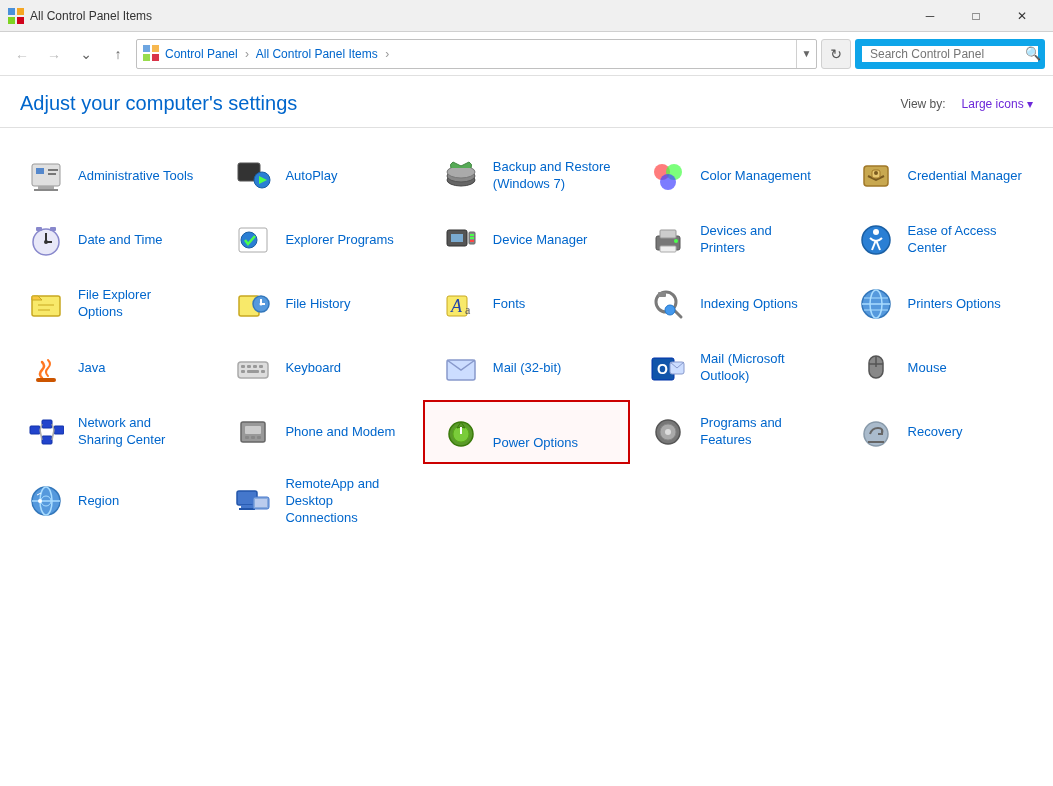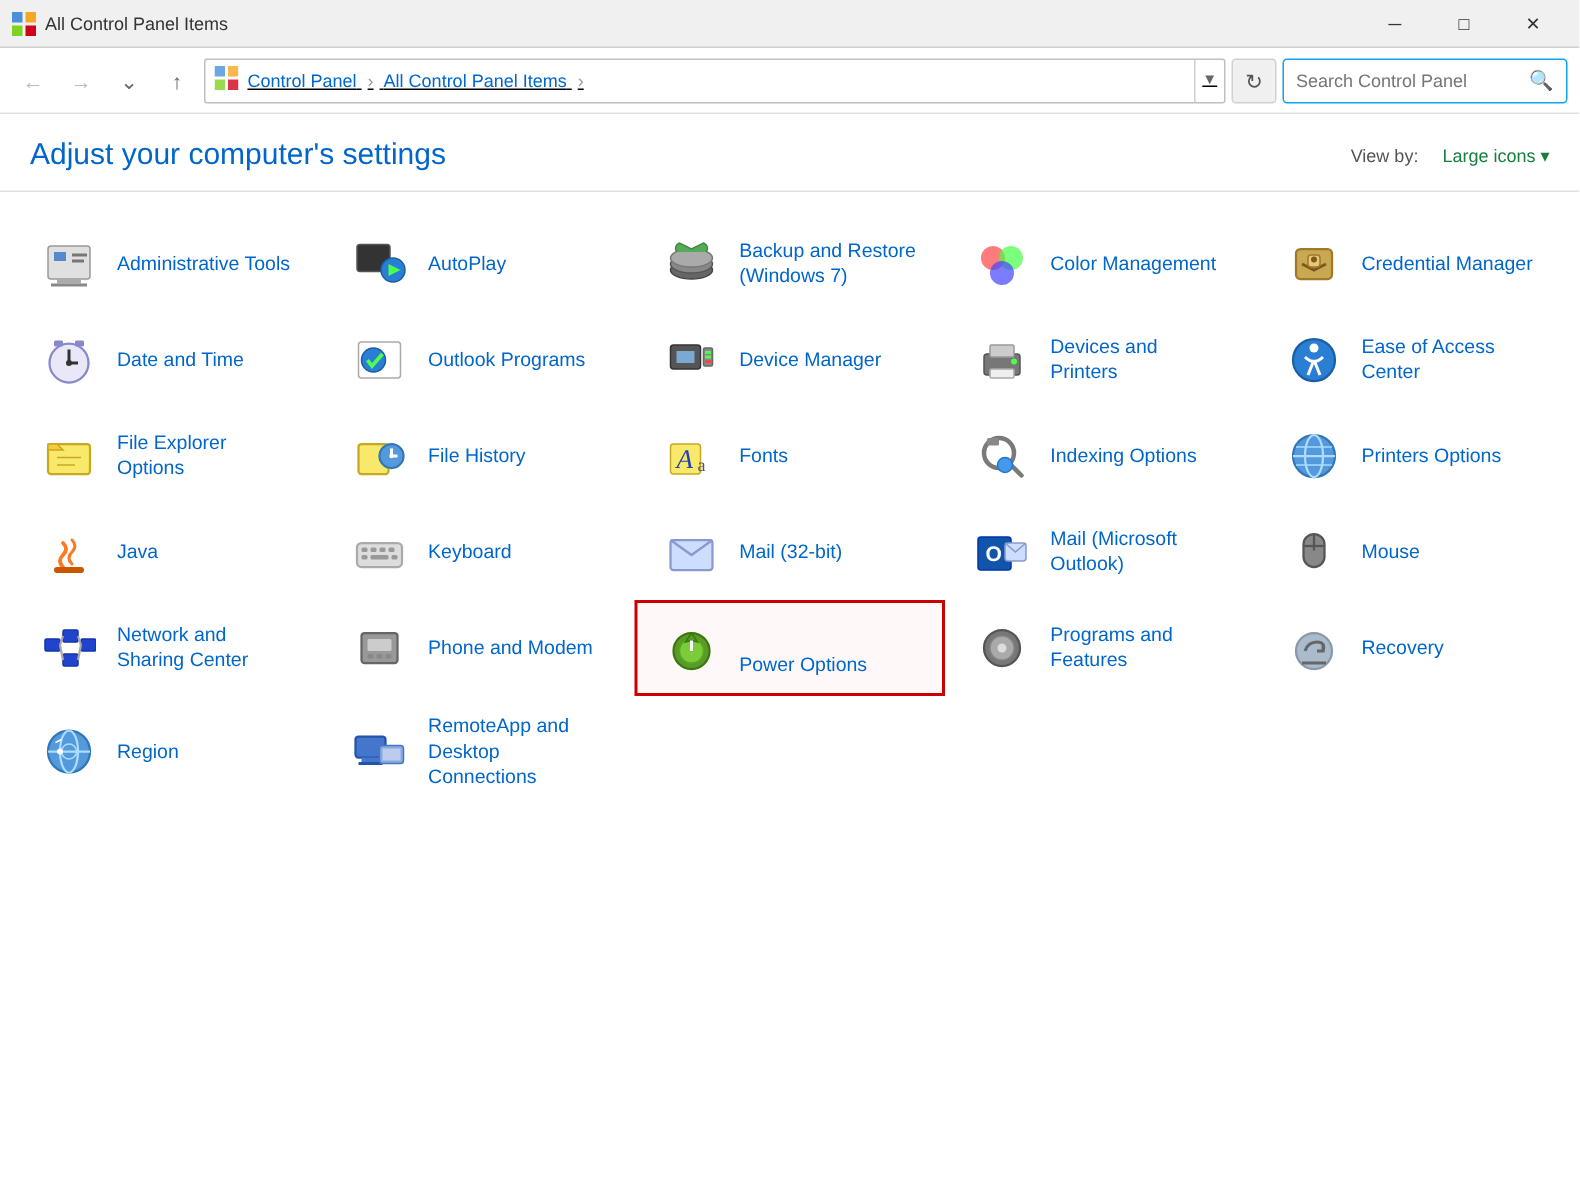--- a/index.html
+++ b/index.html
@@ -51,21 +51,21 @@
     .nav-btn.disabled { color: #bbb; cursor: default; }
     .refresh-btn {
       width: 30px; height: 30px;
       border: 1px solid #d0d0d0; border-radius: 3px;
       background: #f0f0f0;
       display: flex; align-items: center; justify-content: center;
       cursor: pointer; font-size: 14px; color: #555;
     }
     .search-box {
       width: 190px; height: 30px;
-      border: 1px solid #0ea5e9; border-radius: 3px;
+      border: 7px solid #0ea5e9; border-radius: 3px;
       display: flex; align-items: center;
       padding: 0 8px;
       background: #fff;
     }
     .search-box input {
       border: none; outline: none; font-size: 12px;
       flex: 1; color: #999; background: transparent;
     }
     .search-box .search-icon { font-size: 13px; color: #888; }
 
@@ -83,21 +83,21 @@
       color: #0066cc;
     }
     .view-by {
       font-size: 12px;
       color: #555;
       display: flex;
       align-items: center;
       gap: 16px;
     }
     .view-by-link {
-      color: #15803d;
+      color: #6d28d9;
       cursor: pointer;
       display: flex;
       align-items: center;
       gap: 2px;
     }
 
     
     .items-container {
       padding: 16px 8px;
       overflow-y: auto;
@@ -152,21 +152,21 @@
     <button class="title-bar-btn">□</button>
     <button class="title-bar-btn close">✕</button>
   </div>
 </div>
 
 <div class="address-bar">
   <button class="nav-btn disabled" title="Back">←</button>
   <button class="nav-btn disabled" title="Forward">→</button>
   <button class="nav-btn" title="Recent locations">⌄</button>
   <button class="nav-btn" title="Up">↑</button>
-  <div style="display:flex;align-items:center;flex:1;height:30px;border:1px solid #c0c0c0;border-radius:2px;text-decoration:underline;">
+  <div style="display:flex;align-items:center;flex:1;height:30px;border:1px solid #c0c0c0;border-radius:2px;">
     <span style="margin:0 6px;font-size:10px;">
       <svg width="16" height="16" viewBox="0 0 16 16">
         <rect x="0" y="0" width="7" height="7" fill="#4a90d9" opacity="0.8"></rect>
         <rect x="9" y="0" width="7" height="7" fill="#f5a623" opacity="0.8"></rect>
         <rect x="0" y="9" width="7" height="7" fill="#7ed321" opacity="0.8"></rect>
         <rect x="9" y="9" width="7" height="7" fill="#d0021b" opacity="0.8"></rect>
       </svg>
     </span>
     <span style="font-size:12px;color:#0066cc;">
       <span>Control Panel</span>
@@ -263,21 +263,21 @@
         <span class="item-label">Date and Time</span>
       </div>
       <div class="item">
         <div class="item-icon">
           <svg width="36" height="36" viewBox="0 0 36 36">
             <rect x="4" y="6" width="28" height="24" rx="2" fill="#fff" stroke="#aaa" stroke-width="1"></rect>
             <circle cx="14" cy="18" r="8" fill="#2a7fd4" stroke="#1a5fa4" stroke-width="1"></circle>
             <polyline points="10,18 13,22 20,14" stroke="#4cff4c" stroke-width="2.5" fill="none"></polyline>
           </svg>
         </div>
-        <span class="item-label">Outlook Programs</span>
+        <span class="item-label">Explorer Programs</span>
       </div>
       <div class="item">
         <div class="item-icon">
           <svg width="36" height="36" viewBox="0 0 36 36">
             <rect x="4" y="8" width="20" height="16" rx="2" fill="#555" stroke="#333" stroke-width="1"></rect>
             <rect x="8" y="12" width="12" height="8" fill="#7aaad0"></rect>
             <rect x="26" y="10" width="6" height="12" rx="1" fill="#888" stroke="#666" stroke-width="1"></rect>
             <rect x="27" y="12" width="4" height="2" fill="#4cff4c"></rect>
             <rect x="27" y="15" width="4" height="2" fill="#4cff4c"></rect>
             <rect x="27" y="18" width="4" height="2" fill="#ff4444"></rect>

